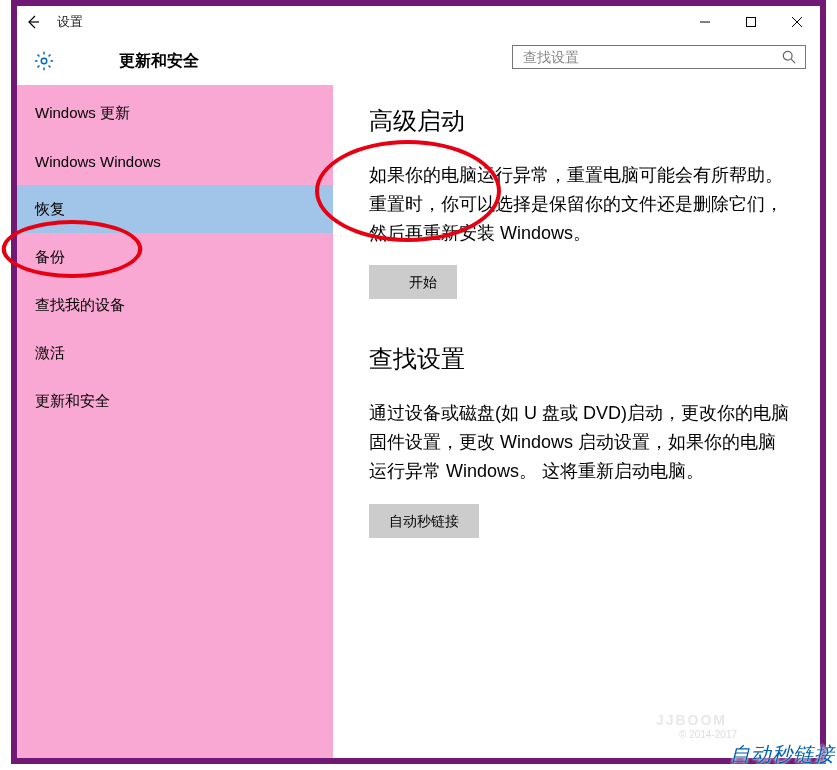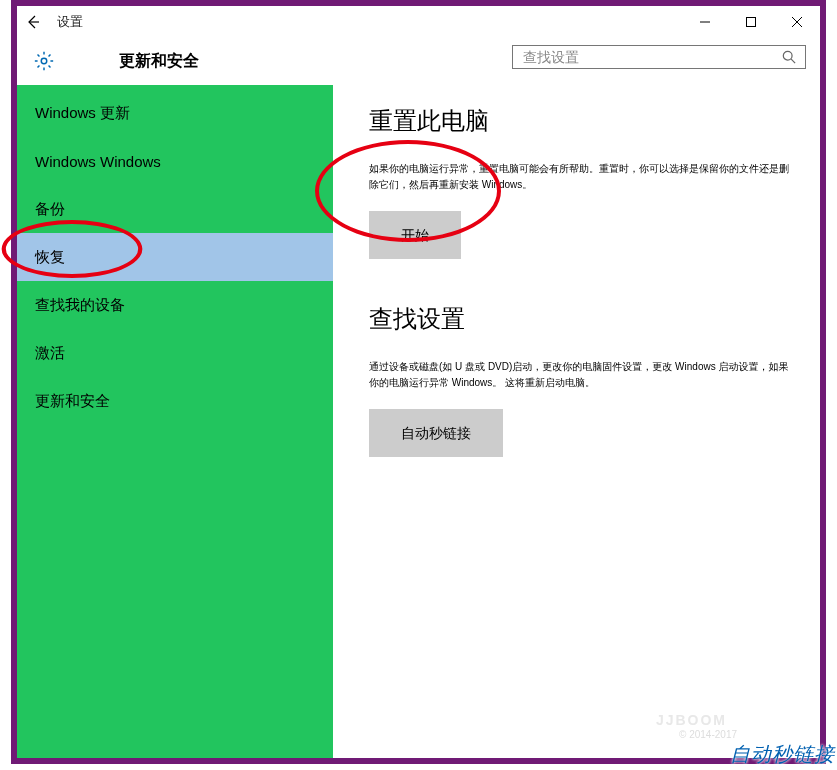--- a/index.html
+++ b/index.html
@@ -119,21 +119,21 @@
     }
     .search-icon-btn svg { width: 14px; height: 14px; stroke: #666; }
 
     .body {
       flex: 1;
       display: flex;
       overflow: hidden;
     }
     .sidebar {
       width: 316px;
-      background: #22c55e;
+      background: #f9a8d4;
       padding-top: 4px;
       flex-shrink: 0;
     }
     .sidebar-item {
       height: 48px;
       display: flex;
       align-items: center;
       padding-left: 18px;
       font-size: 15px;
       color: #000;
@@ -148,37 +148,37 @@
       padding: 20px 26px 0 36px;
       overflow: auto;
     }
     .section-title {
       font-size: 24px;
       font-weight: 400;
       color: #000;
       margin-bottom: 24px;
     }
     .section-desc {
-      font-size: 10px;
+      font-size: 18px;
       color: #000;
       line-height: 1.6;
       margin-bottom: 18px;
     }
     .action-btn {
       display: inline-block;
       min-width: 88px;
-      height: 48px;
+      height: 34px;
       line-height: 34px;
-      text-align: left;
+      text-align: right;
       background: #cccccc;
       border: none;
       font-size: 14px;
       font-family: inherit;
       cursor: pointer;
-      padding: 0 32px;
+      padding: 0 20px;
       color: #000;
     }
     .section + .section { margin-top: 44px; }
 
     
     .annot {
       position: absolute;
       border: 4px solid #e60012;
       border-radius: 50%;
       pointer-events: none;
@@ -264,30 +264,30 @@
           <line x1="10.5" y1="10.5" x2="15" y2="15"></line>
         </svg>
       </div>
     </div>
   </div>
 
   <div class="body">
     <div class="sidebar">
       <div class="sidebar-item">Windows 更新</div>
       <div class="sidebar-item">Windows Windows</div>
+      <div class="sidebar-item selected">恢复</div>
       <div class="sidebar-item">备份</div>
-      <div class="sidebar-item selected">恢复</div>
       <div class="sidebar-item">查找我的设备</div>
       <div class="sidebar-item">激活</div>
       <div class="sidebar-item">更新和安全</div>
     </div>
 
     <div class="content">
       <div class="section">
-        <h2 class="section-title">重置此电脑</h2>
+        <h2 class="section-title">高级启动</h2>
         <p class="section-desc">如果你的电脑运行异常，重置电脑可能会有所帮助。重置时，你可以选择是保留你的文件还是删除它们，然后再重新安装 Windows。</p>
         <button class="action-btn">开始</button>
       </div>
       <div class="section">
         <h2 class="section-title">查找设置</h2>
         <p class="section-desc">通过设备或磁盘(如 U 盘或 DVD)启动，更改你的电脑固件设置，更改 Windows 启动设置，如果你的电脑运行异常 Windows。 这将重新启动电脑。</p>
         <button class="action-btn">自动秒链接</button>
       </div>
     </div>
   </div>

